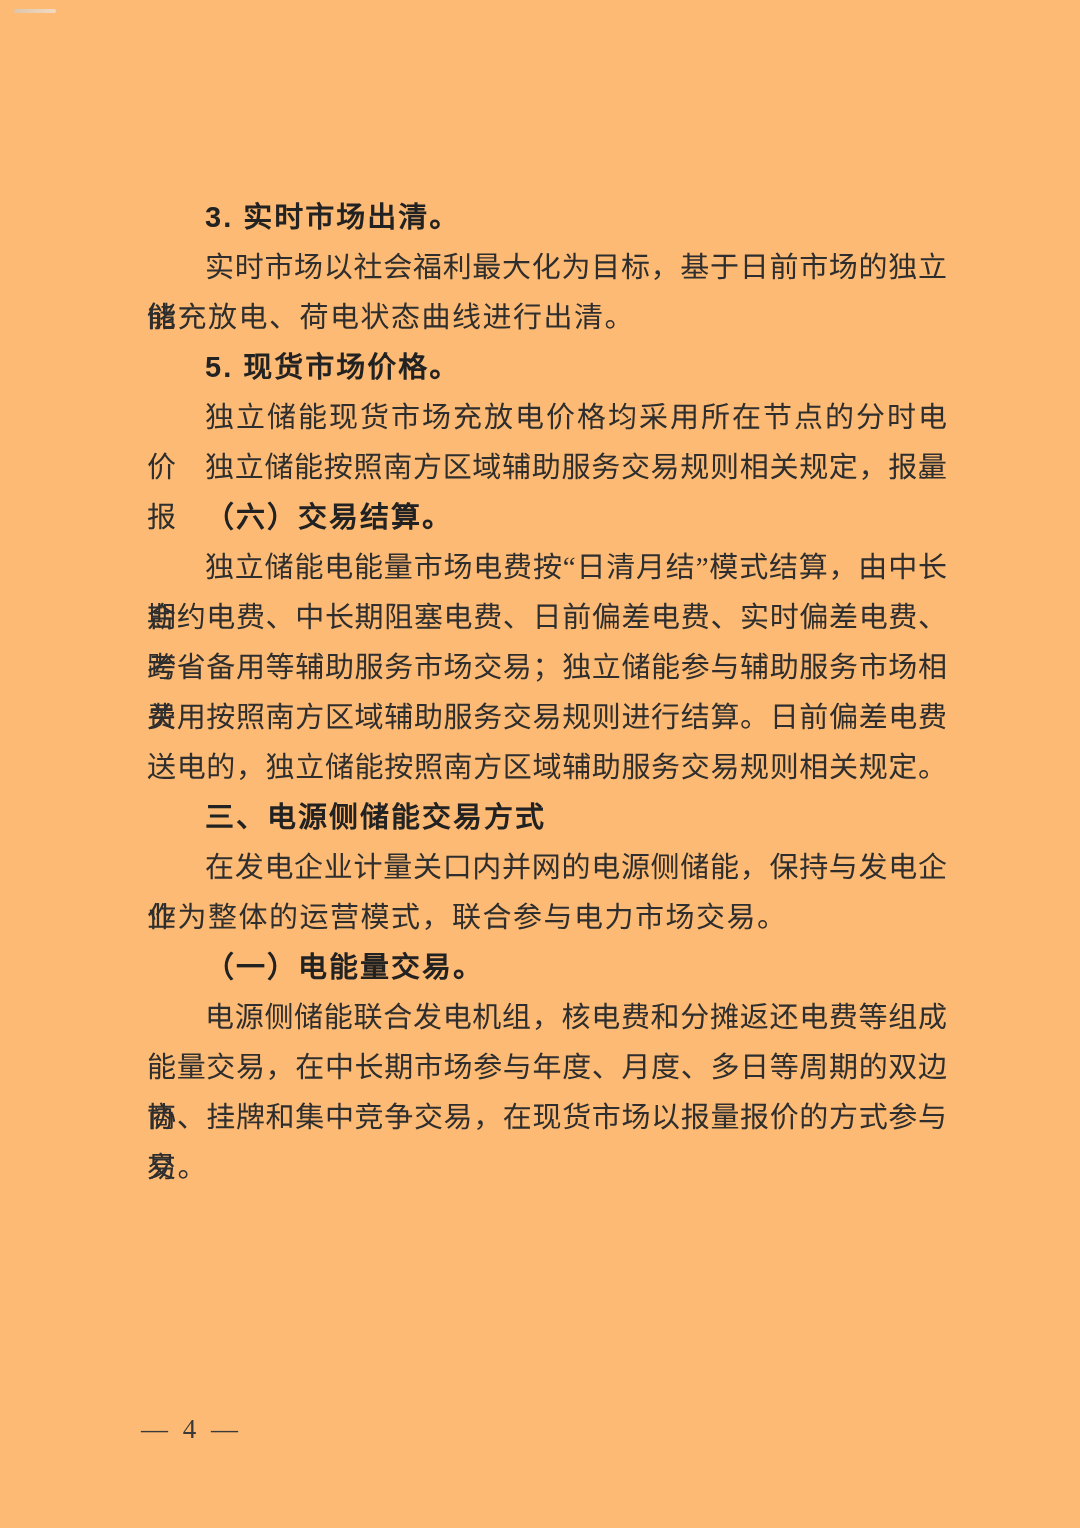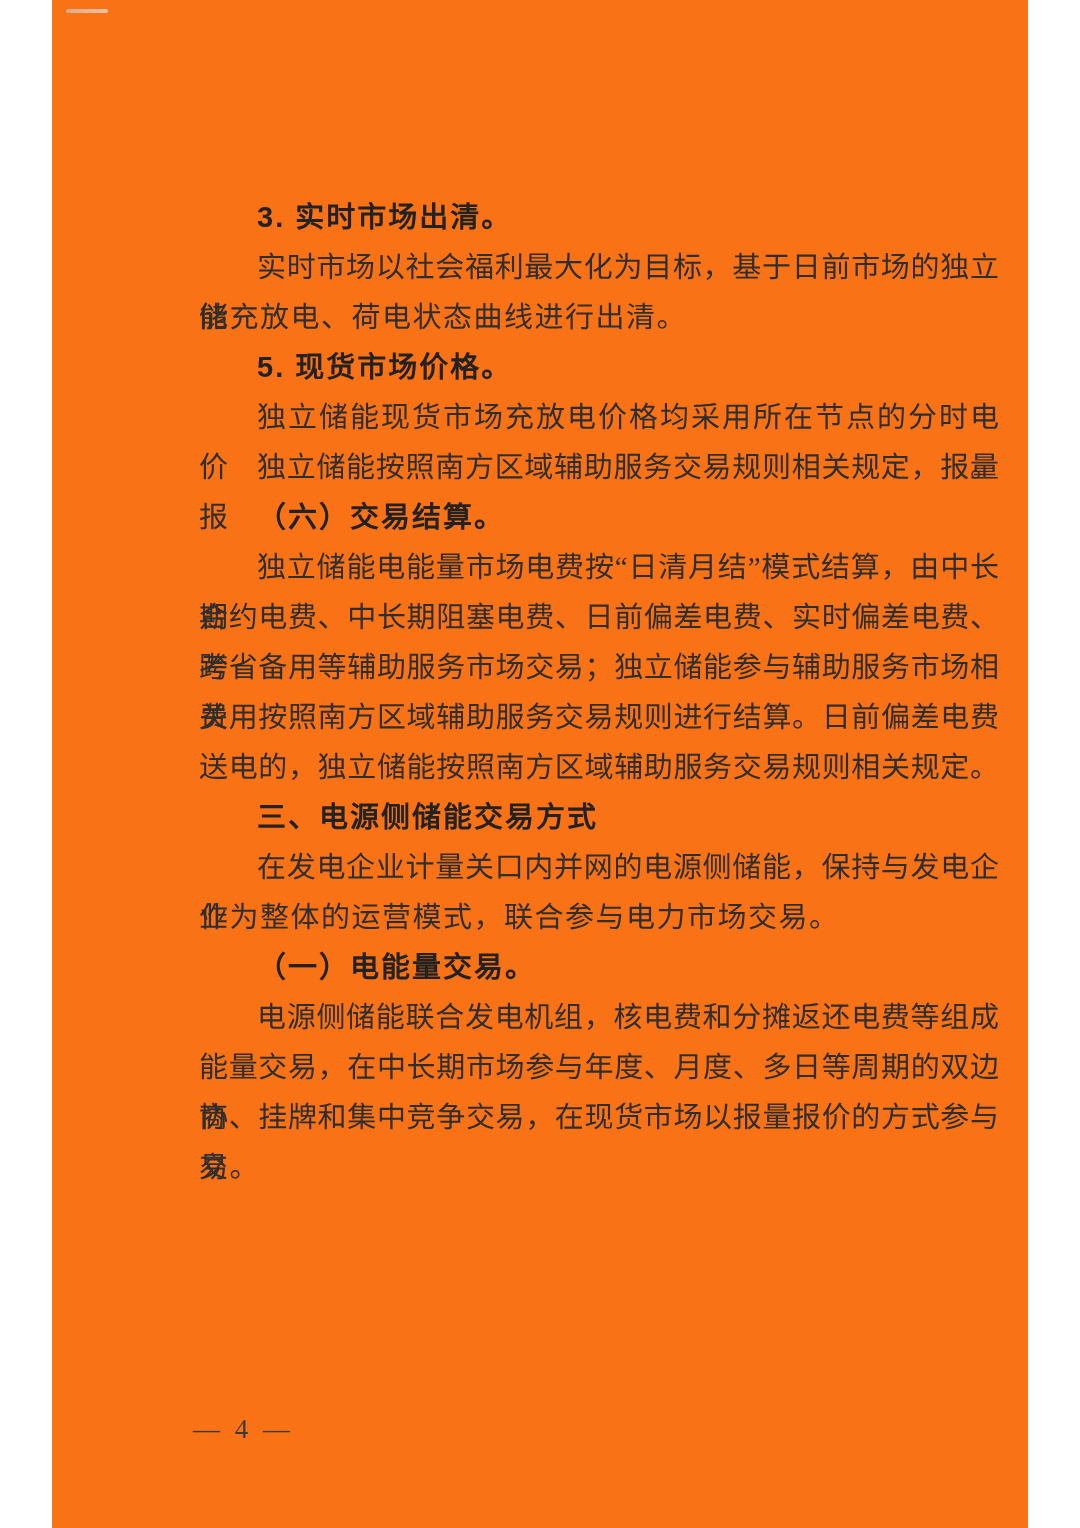--- a/index.html
+++ b/index.html
@@ -5,24 +5,24 @@
 <style>
   * { margin: 0; padding: 0; box-sizing: border-box; }
 
   html, body {
     background: #ffffff;
     font-family: "Liberation Serif", "DejaVu Serif", serif;
   }
 
   .sheet {
     position: relative;
-    width: 976px;
+    width: 1080px;
     height: 1528px;
     margin: 0 auto;
-    background: #f97316;
+    background: #fdba74;
     overflow: hidden;
   }
 
   
   .scan-artifact {
     position: absolute;
     left: 14px;
     top: 9px;
     width: 42px;
     height: 4px;

